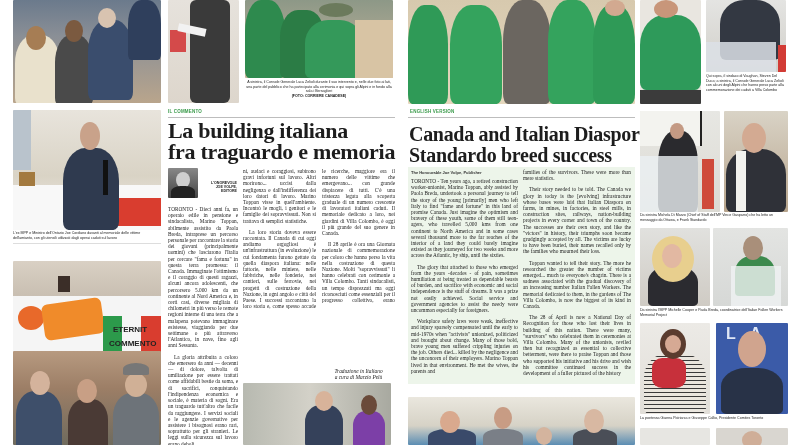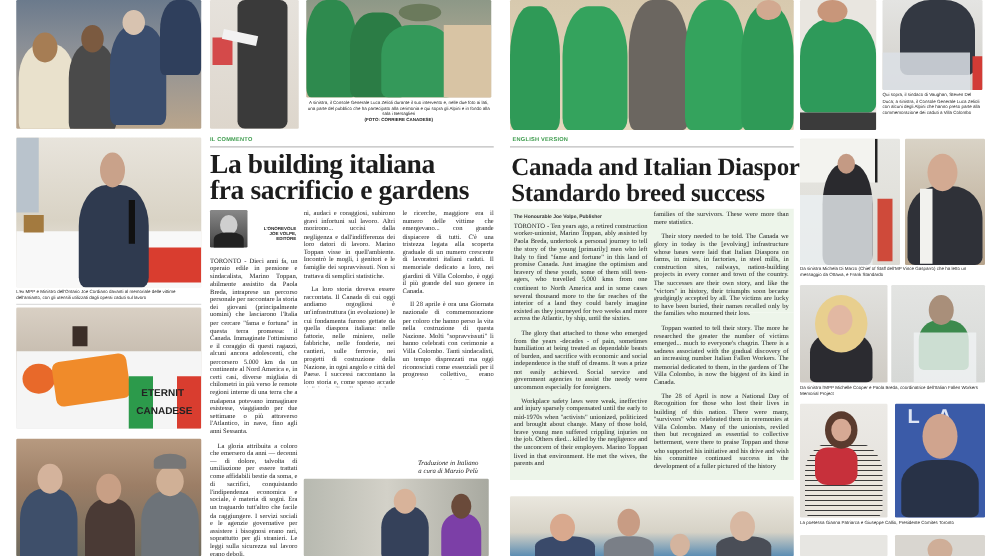--- a/index.html
+++ b/index.html
@@ -46,27 +46,27 @@
   <div style="position:absolute;left:100px;top:88px;width:48px;height:28px;background:#d93d2f;"></div>
   <div style="position:absolute;left:88px;top:85px;width:16px;height:32px;background:#222;"></div>
   <div class="fig" style="left:50px;top:38px;width:56px;height:82px;background:#2f3a4f;"></div>
   <div class="head" style="left:67px;top:12px;width:20px;height:28px;background:#c9a28a;"></div>
   <div style="position:absolute;left:90px;top:50px;width:5px;height:35px;background:#111;"></div>
   <div style="position:absolute;left:6px;top:62px;width:16px;height:14px;background:#a37a3f;"></div>
 </div>
 <div class="caption" style="left:13px;top:231px;width:148px;">L'ex MPP e Ministro dell'Ontario Joe Cordiano davanti al memoriale delle vittime dell'amianto, con gli utensili utilizzati dagli operai caduti sul lavoro</div>
 <div class="rule" style="left:13px;top:243px;width:148px;background:#ddd;"></div>
 
-<div class="photo" style="left:13px;top:246px;width:148px;height:97px;background:linear-gradient(180deg,#d9d0c4 0%,#c9bfb2 35%,#eeeeee 100%);">
+<div class="photo" style="left:13px;top:261px;width:148px;height:97px;background:linear-gradient(180deg,#d9d0c4 0%,#c9bfb2 35%,#eeeeee 100%);">
   <div style="position:absolute;left:0;top:35px;width:148px;height:62px;background:#f5f5f5;"></div>
   <div class="head" style="left:5px;top:45px;width:26px;height:24px;background:#e8692a;"></div>
   <div style="position:absolute;left:30px;top:40px;width:60px;height:36px;background:#f08b2a;border-radius:6px;transform:rotate(-8deg);"></div>
   <div style="position:absolute;left:90px;top:55px;width:58px;height:42px;background:linear-gradient(90deg,#2c9a4b 0%,#2c9a4b 33%,#f5f5f5 33%,#f5f5f5 66%,#d93d2f 66%);"></div>
   <div style="position:absolute;left:100px;top:64px;font-family:'Liberation Sans',sans-serif;font-weight:bold;font-size:8px;color:#222;">ETERNIT</div>
-  <div style="position:absolute;left:96px;top:78px;font-family:'Liberation Sans',sans-serif;font-weight:bold;font-size:8px;color:#222;">CANADESE</div>
+  <div style="position:absolute;left:96px;top:78px;font-family:'Liberation Sans',sans-serif;font-weight:bold;font-size:8px;color:#222;">COMMENTO</div>
   <div style="position:absolute;left:45px;top:15px;width:12px;height:16px;background:#3b2e28;"></div>
 </div>
 
 <div class="photo" style="left:13px;top:351px;width:148px;height:94px;background:linear-gradient(180deg,#b79a80 0%,#9c7e66 40%,#6f6b5e 100%);">
   <div class="fig" style="left:3px;top:40px;width:46px;height:60px;background:#3e4f6a;"></div>
   <div class="head" style="left:17px;top:20px;width:20px;height:24px;background:#d4b39c;"></div>
   <div class="fig" style="left:55px;top:48px;width:40px;height:52px;background:#4a3a35;"></div>
   <div class="head" style="left:64px;top:28px;width:20px;height:24px;background:#c89f85;"></div>
   <div class="fig" style="left:100px;top:42px;width:46px;height:58px;background:#6d7379;"></div>
   <div class="head" style="left:112px;top:22px;width:22px;height:24px;background:#d0b096;"></div>
@@ -87,21 +87,21 @@
   <div style="position:absolute;left:110px;top:20px;width:38px;height:58px;background:#d8c4a4;"></div>
 </div>
 <div class="caption center" style="left:245px;top:80px;width:148px;">
   <span>A sinistra, il Console Generale Luca Zelioli durante il suo intervento e, nelle due foto ai lati, una parte del pubblico che ha partecipato alla cerimonia e qui sopra gli Alpini e in fondo alla sala i Bersaglieri</span><br>
   <b>(FOTO: CORRIERE CANADESE)</b>
 </div>
 
 <div class="section-label" style="left:168px;top:109px;">IL COMMENTO</div>
 <div class="rule" style="left:168px;top:117px;width:227px;"></div>
 <div class="headline" style="left:168px;top:120px;font-size:22px;line-height:22px;">La building italiana</div>
-<div class="headline" style="left:168px;top:141px;font-size:22px;line-height:22px;">fra sacrificio e gardens</div>
+<div class="headline" style="left:168px;top:141px;font-size:22px;line-height:22px;">fra traguardo e memoria</div>
 
 <div class="photo" style="left:168px;top:168px;width:30px;height:30px;background:linear-gradient(180deg,#888 0%,#444 100%);">
   <div class="head" style="left:8px;top:4px;width:14px;height:16px;background:#cfcfcf;"></div>
   <div class="fig" style="left:3px;top:18px;width:24px;height:14px;background:#222;"></div>
 </div>
 <div class="author-tag" style="left:205px;top:181px;width:32px;">L'ONOREVOLE JOE VOLPE, EDITORE</div>
 
 <div class="col" style="left:168px;top:206px;width:70px;height:239px;">
   <p style="text-indent:0;">TORONTO - Dieci anni fa, un operaio edile in pensione e sindacalista, Marino Toppan, abilmente assistito da Paola Breda, intraprese un percorso personale per raccontare la storia dei giovani (principalmente uomini) che lasciarono l'Italia per cercare "fama e fortuna" in questa terra promessa: il Canada. Immaginate l'ottimismo e il coraggio di questi ragazzi, alcuni ancora adolescenti, che percorsero 5.000 km da un continente al Nord America e, in certi casi, diverse migliaia di chilometri in più verso le remote regioni interne di una terra che a malapena potevano immaginare esistesse, viaggiando per due settimane o più attraverso l'Atlantico, in nave, fino agli anni Sessanta.</p>
   <p>La gloria attribuita a coloro che emersero da anni — decenni — di dolore, talvolta di umiliazione per essere trattati come affidabili bestie da soma, e di sacrifici, conquistando l'indipendenza economica e sociale, è materia di sogni. Era un traguardo tutt'altro che facile da raggiungere. I servizi sociali e le agenzie governative per assistere i bisognosi erano rari, soprattutto per gli stranieri. Le leggi sulla sicurezza sul lavoro erano deboli.</p>

